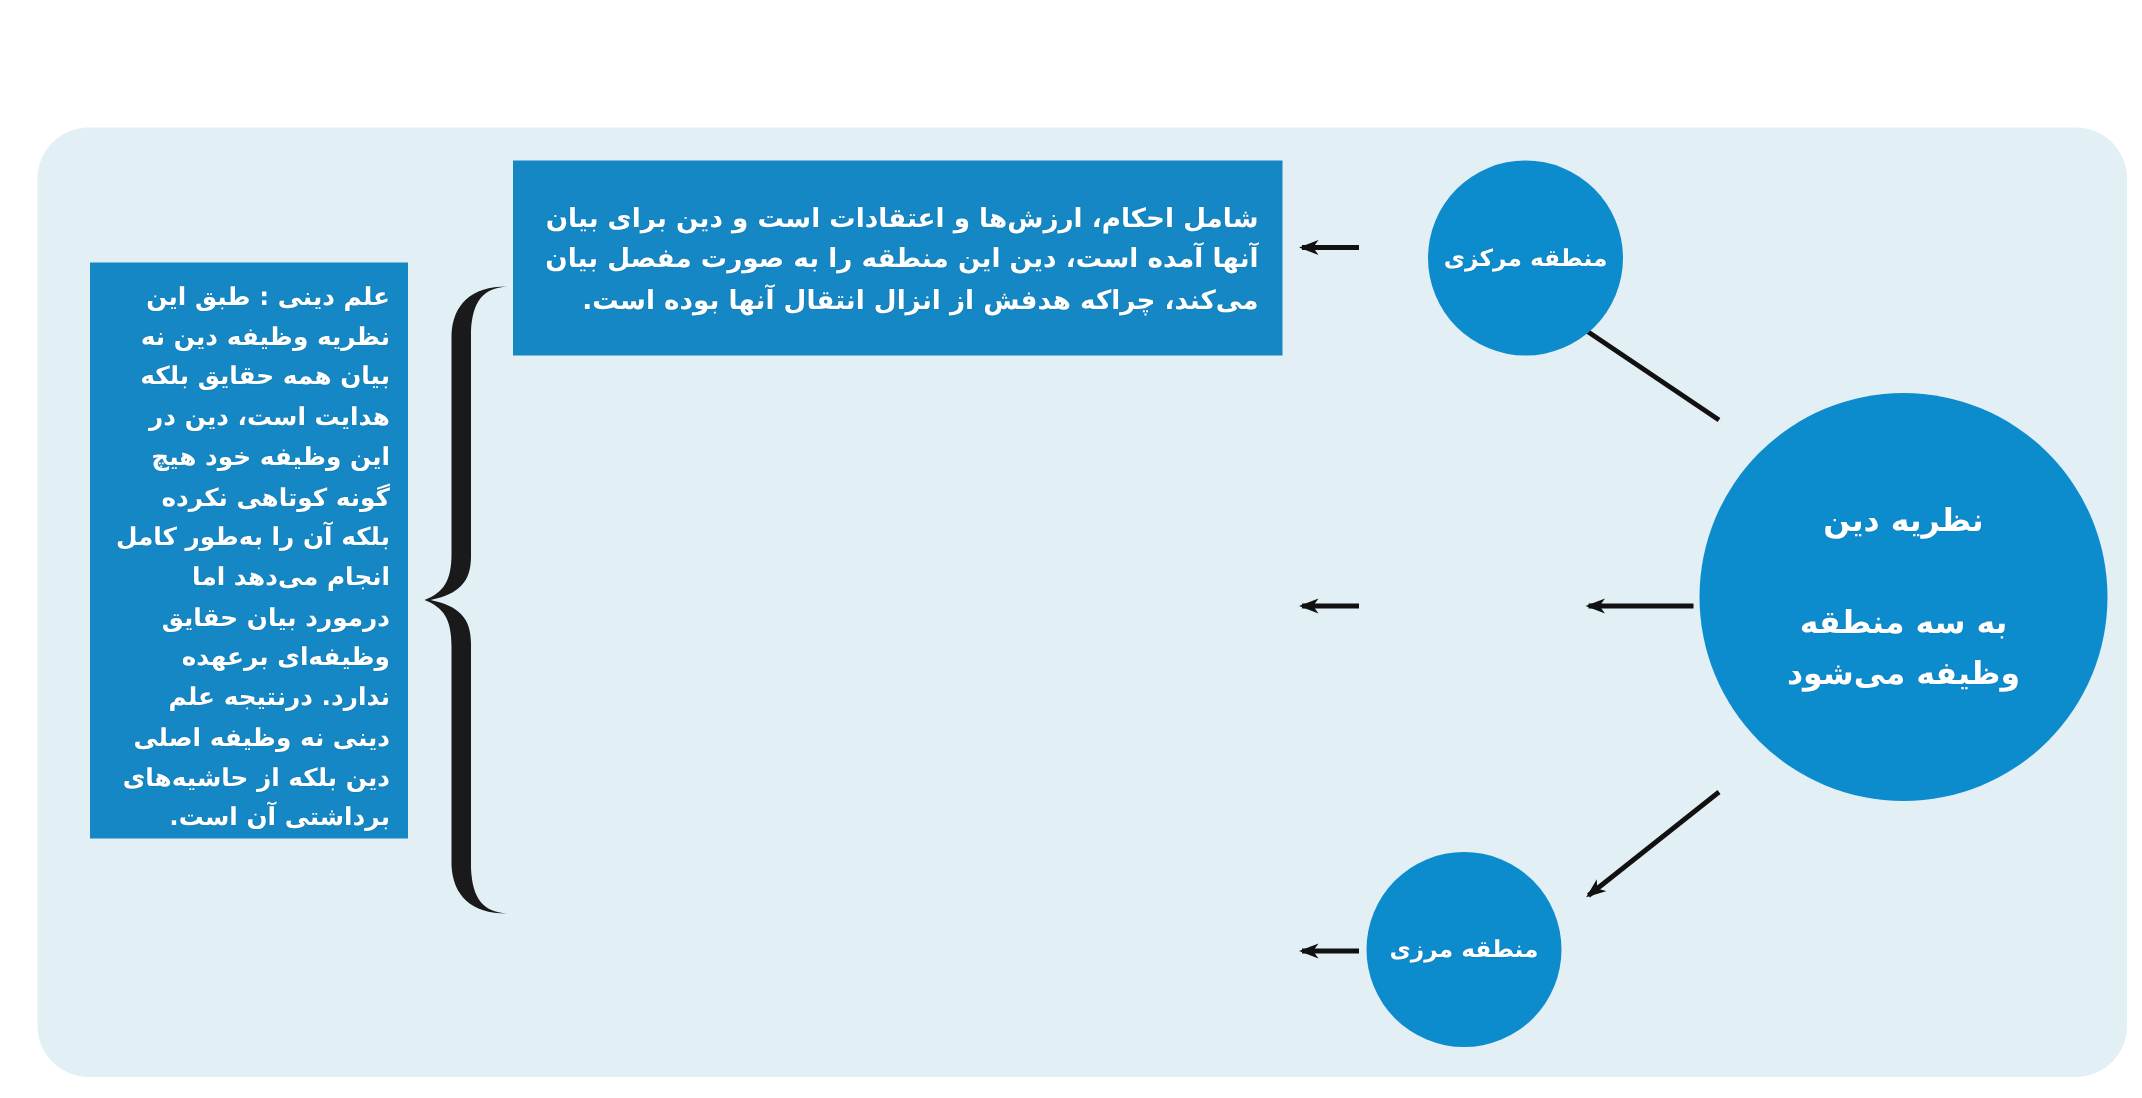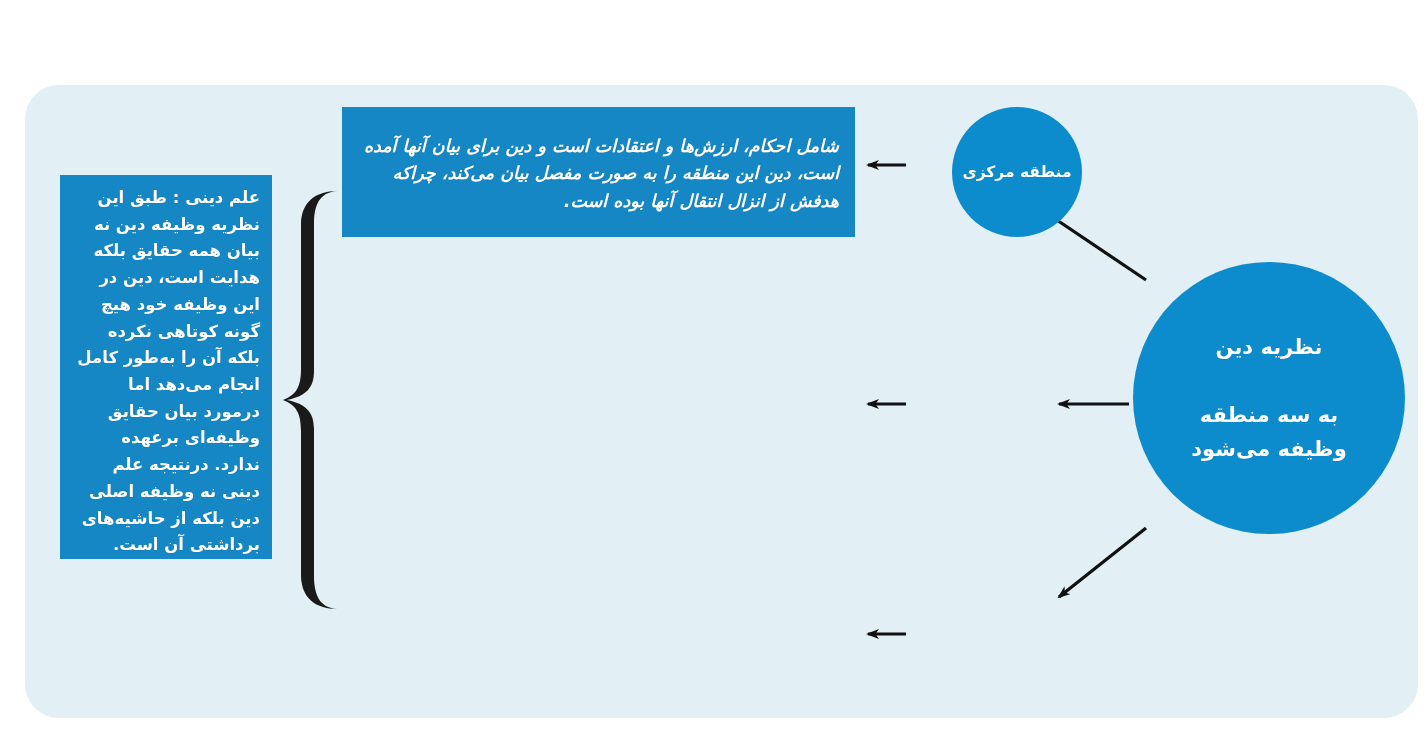--- a/index.html
+++ b/index.html
@@ -60,21 +60,21 @@
     width: 513px;
     height: 130px;
     padding: 14px 16px 10px 16px;
     font-size: 17.5px;
     line-height: 1.55;
     display: flex;
     align-items: center;
     justify-content: flex-end;
   }
   .desc-box > span { display: block; width: 100%; }
-  #desc-central { left: 342px; top: 107px; font-style: italic; }
+  #desc-central { left: 342px; top: 107px; }
   #desc-middle  { left: 342px; top: 345px; height: 120px; }
   #desc-border  { left: 342px; top: 575px; height: 120px; }
 
   
   .circle {
     position: absolute;
     border-radius: 50%;
     background: #0d8ccd;
     color: #ffffff;
     display: flex;
@@ -171,20 +171,23 @@
     <span>شامل احکام، ارزش‌ها و اعتقادات است و دین برای بیان آنها آمده است، دین این منطقه را به صورت مفصل بیان می‌کند، چراکه هدفش از انزال انتقال آنها بوده است.</span>
   </div>
 
 
 
   <div class="circle zone-circle" id="circle-central">
     <span>منطقه مرکزی</span>
   </div>
 
 
+  <div class="circle zone-circle" id="circle-border">
+    <span>منطقه مرزی</span>
+  </div>
 
   <div class="circle" id="circle-main">
     <span class="main-text">
       <span>نظریه دین</span><br>
       <br>
       <span>به سه منطقه</span><br>
       <span>وظیفه می‌شود</span>
     </span>
   </div>
 

